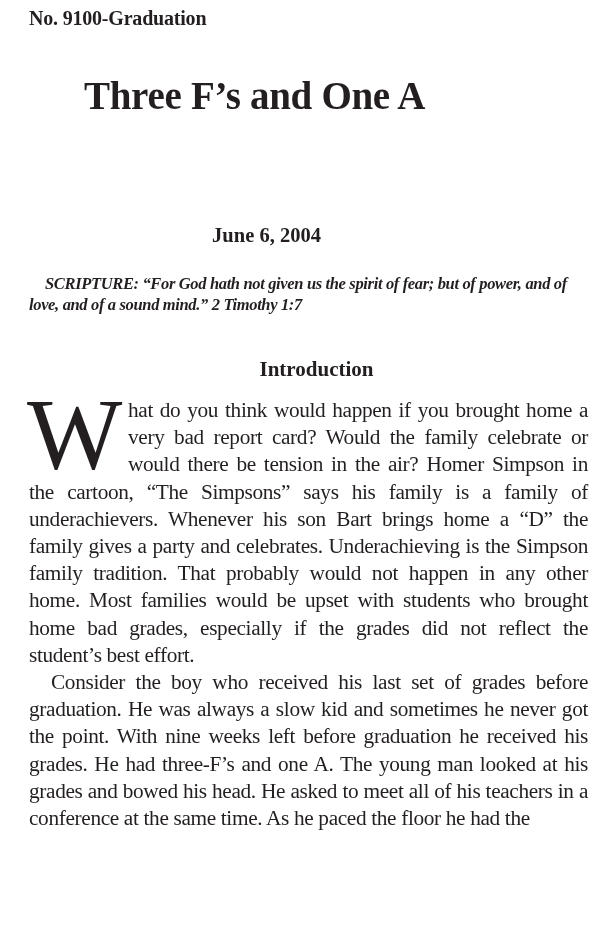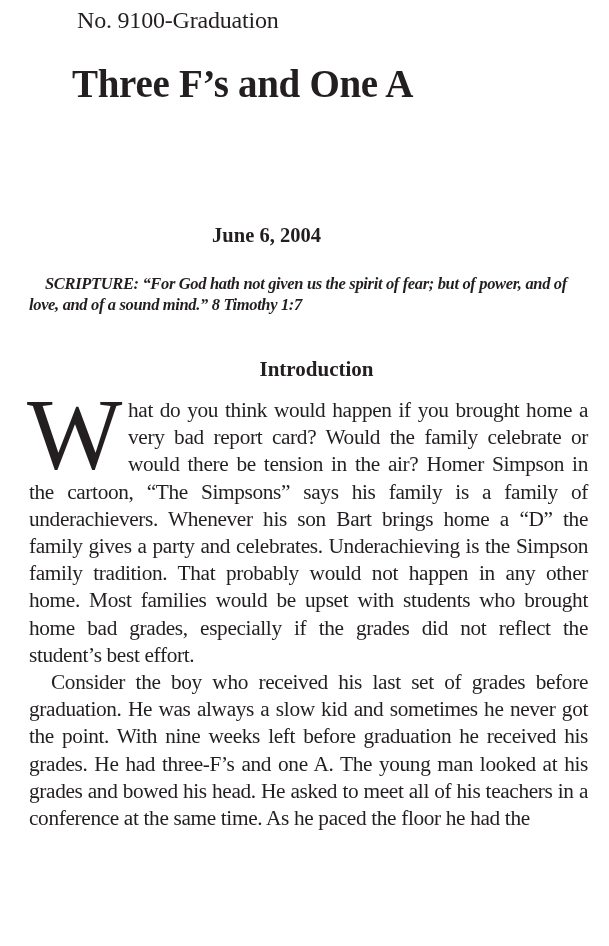--- a/index.html
+++ b/index.html
@@ -18,36 +18,35 @@
     .page {
       position: absolute;
       left: 0; top: 0;
       width: 609px;
       height: 946px;
     }
     .doc-number {
       position: absolute;
       left: 29px;
       top: 7px;
-      font-size: 24px;
-      font-weight: normal;
+      font-size: 20px;
+      font-weight: bold;
       letter-spacing: -0.2px;
       white-space: nowrap;
-      margin-left: 48px;
     }
     .title {
       position: absolute;
       left: 0; width: 485px;
       top: 62px;
       text-align: center;
       font-size: 39px;
       font-weight: bold;
       line-height: 44px;
       letter-spacing: -0.3px;
-      margin: 0;
+      margin: 12px;
     }
     .subtitle-block {
       position: absolute;
       left: 0; width: 609px;
       top: 114px;
       text-align: center;
       font-size: 20.5px;
       font-weight: bold;
       line-height: 27px;
       letter-spacing: -0.3px;
@@ -118,21 +117,21 @@
 
 <div class="page">
 
   <div class="doc-number">No. 9100-Graduation</div>
 
   <h1 class="title">Three F’s and One A</h1>
 
 
   <div class="date">June 6, 2004</div>
 
-  <p class="scripture">SCRIPTURE: “For God hath not given us the spirit of fear; but of power, and of love, and of a sound mind.” 8 Timothy 1:7</p>
+  <p class="scripture">SCRIPTURE: “For God hath not given us the spirit of fear; but of power, and of love, and of a sound mind.” 2 Timothy 1:7</p>
 
   <h2 class="section-heading">Introduction</h2>
 
   <div class="body-text">
     <p><span class="dropcap">W</span><span>hat do you think would happen if you brought home a very bad report card? Would the family celebrate or would there be tension in the air? Homer Simpson in the cartoon, “The Simpsons” says his family is a family of underachievers. Whenever his son Bart brings home a “D” the family gives a party and celebrates. Underachieving is the Simpson family tradition. That probably would not happen in any other home. Most families would be upset with students who brought home bad grades, especially if the grades did not reflect the student’s best effort.</span></p>
     <p class="indent">Consider the boy who received his last set of grades before graduation. He was always a slow kid and sometimes he never got the point.  With nine weeks left before graduation he received his grades. He had three-F’s and one A. The young man looked at his grades and bowed his head. He asked to meet all of his teachers in a conference at the same time. As he paced the floor he had the</p>
   </div>
 
 </div>
 

